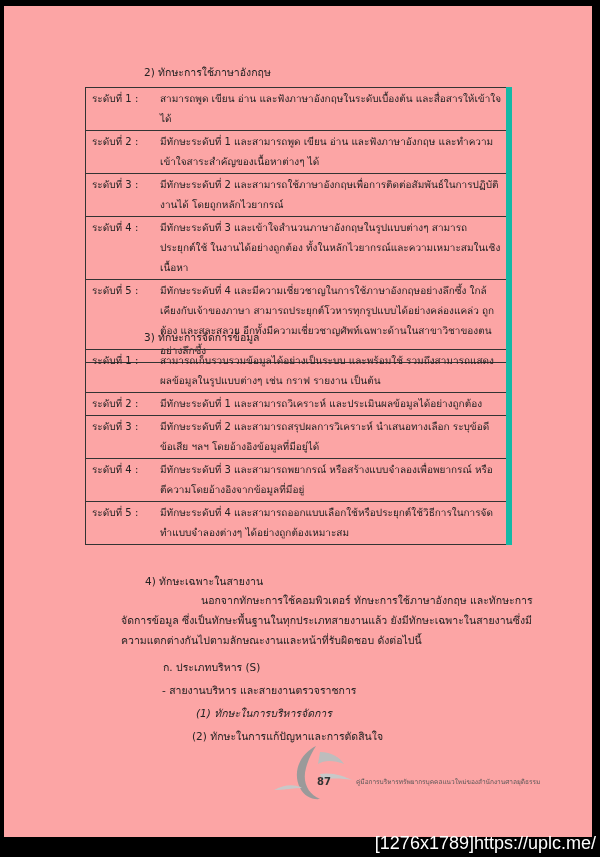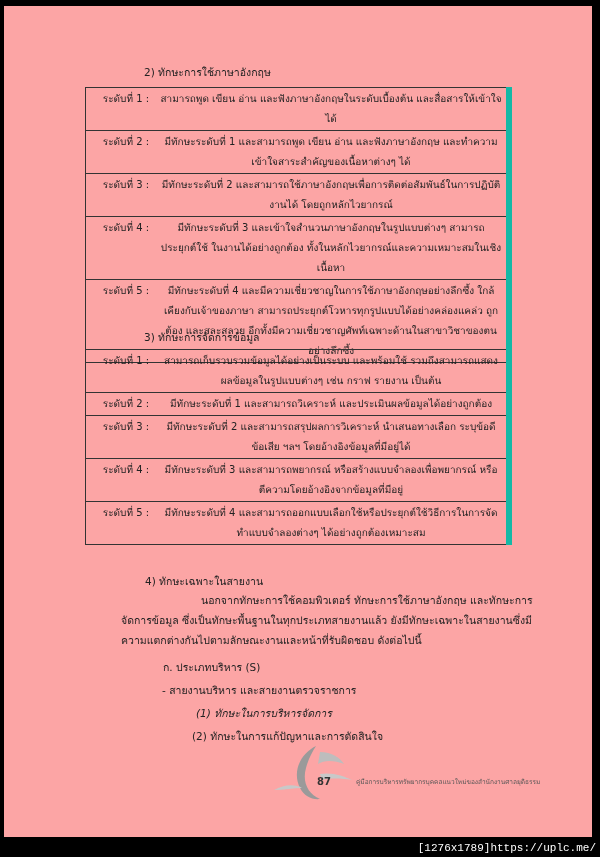--- a/index.html
+++ b/index.html
@@ -11,36 +11,36 @@
       position: absolute; left: 4px; top: 6px; width: 588px; height: 831px; background: #fca5a5;
     }
     .heading {
       position: absolute; font-size: 10.5px; color: #222; white-space: nowrap;
     }
     table.levels {
       position: absolute; left: 81px; width: 427px; border-collapse: collapse;
       font-size: 10px; line-height: 20px; color: #222;
     }
     table.levels td {
-      border-top: 1px solid #333; border-bottom: 1px solid #333; vertical-align: top; padding: 1px 0 1px 0; text-align: center;
+      border-top: 1px solid #333; border-bottom: 1px solid #333; vertical-align: top; padding: 1px 0 1px 0;
     }
     table.levels tr td:first-child { border-left: 1px solid #333; width: 68px; padding-left: 6px; white-space: nowrap; }
     table.levels tr td:last-child { border-right: 6px solid #14b8a6; padding-right: 4px; }
     .para {
       position: absolute; font-size: 10.5px; line-height: 20px; color: #222;
     }
     .footer-num {
       position: absolute; left: 302px; top: 770px; font-size: 10px; font-weight: bold; color: #333; margin-left: 11px;
     }
     .footer-title {
       position: absolute; left: 352px; top: 771px; font-size: 6.5px; color: #555; white-space: nowrap; text-align: right;
     }
     .watermark {
-      position: absolute; right: 4px; bottom: 3px; font-family: Liberation Mono, monospace;
-      font-size: 11px; color: #fff; white-space: nowrap;
+      position: absolute; right: 4px; bottom: 3px; font-family: Liberation Sans, sans-serif;
+      font-size: 18px; color: #fff; white-space: nowrap;
     }
   </style>
 </head>
 <body>
 
 <div class="page">
 
   <div class="heading" style="left:140px; top:58px;">2) ทักษะการใช้ภาษาอังกฤษ</div>
 
   <table class="levels" style="top:81px;">

